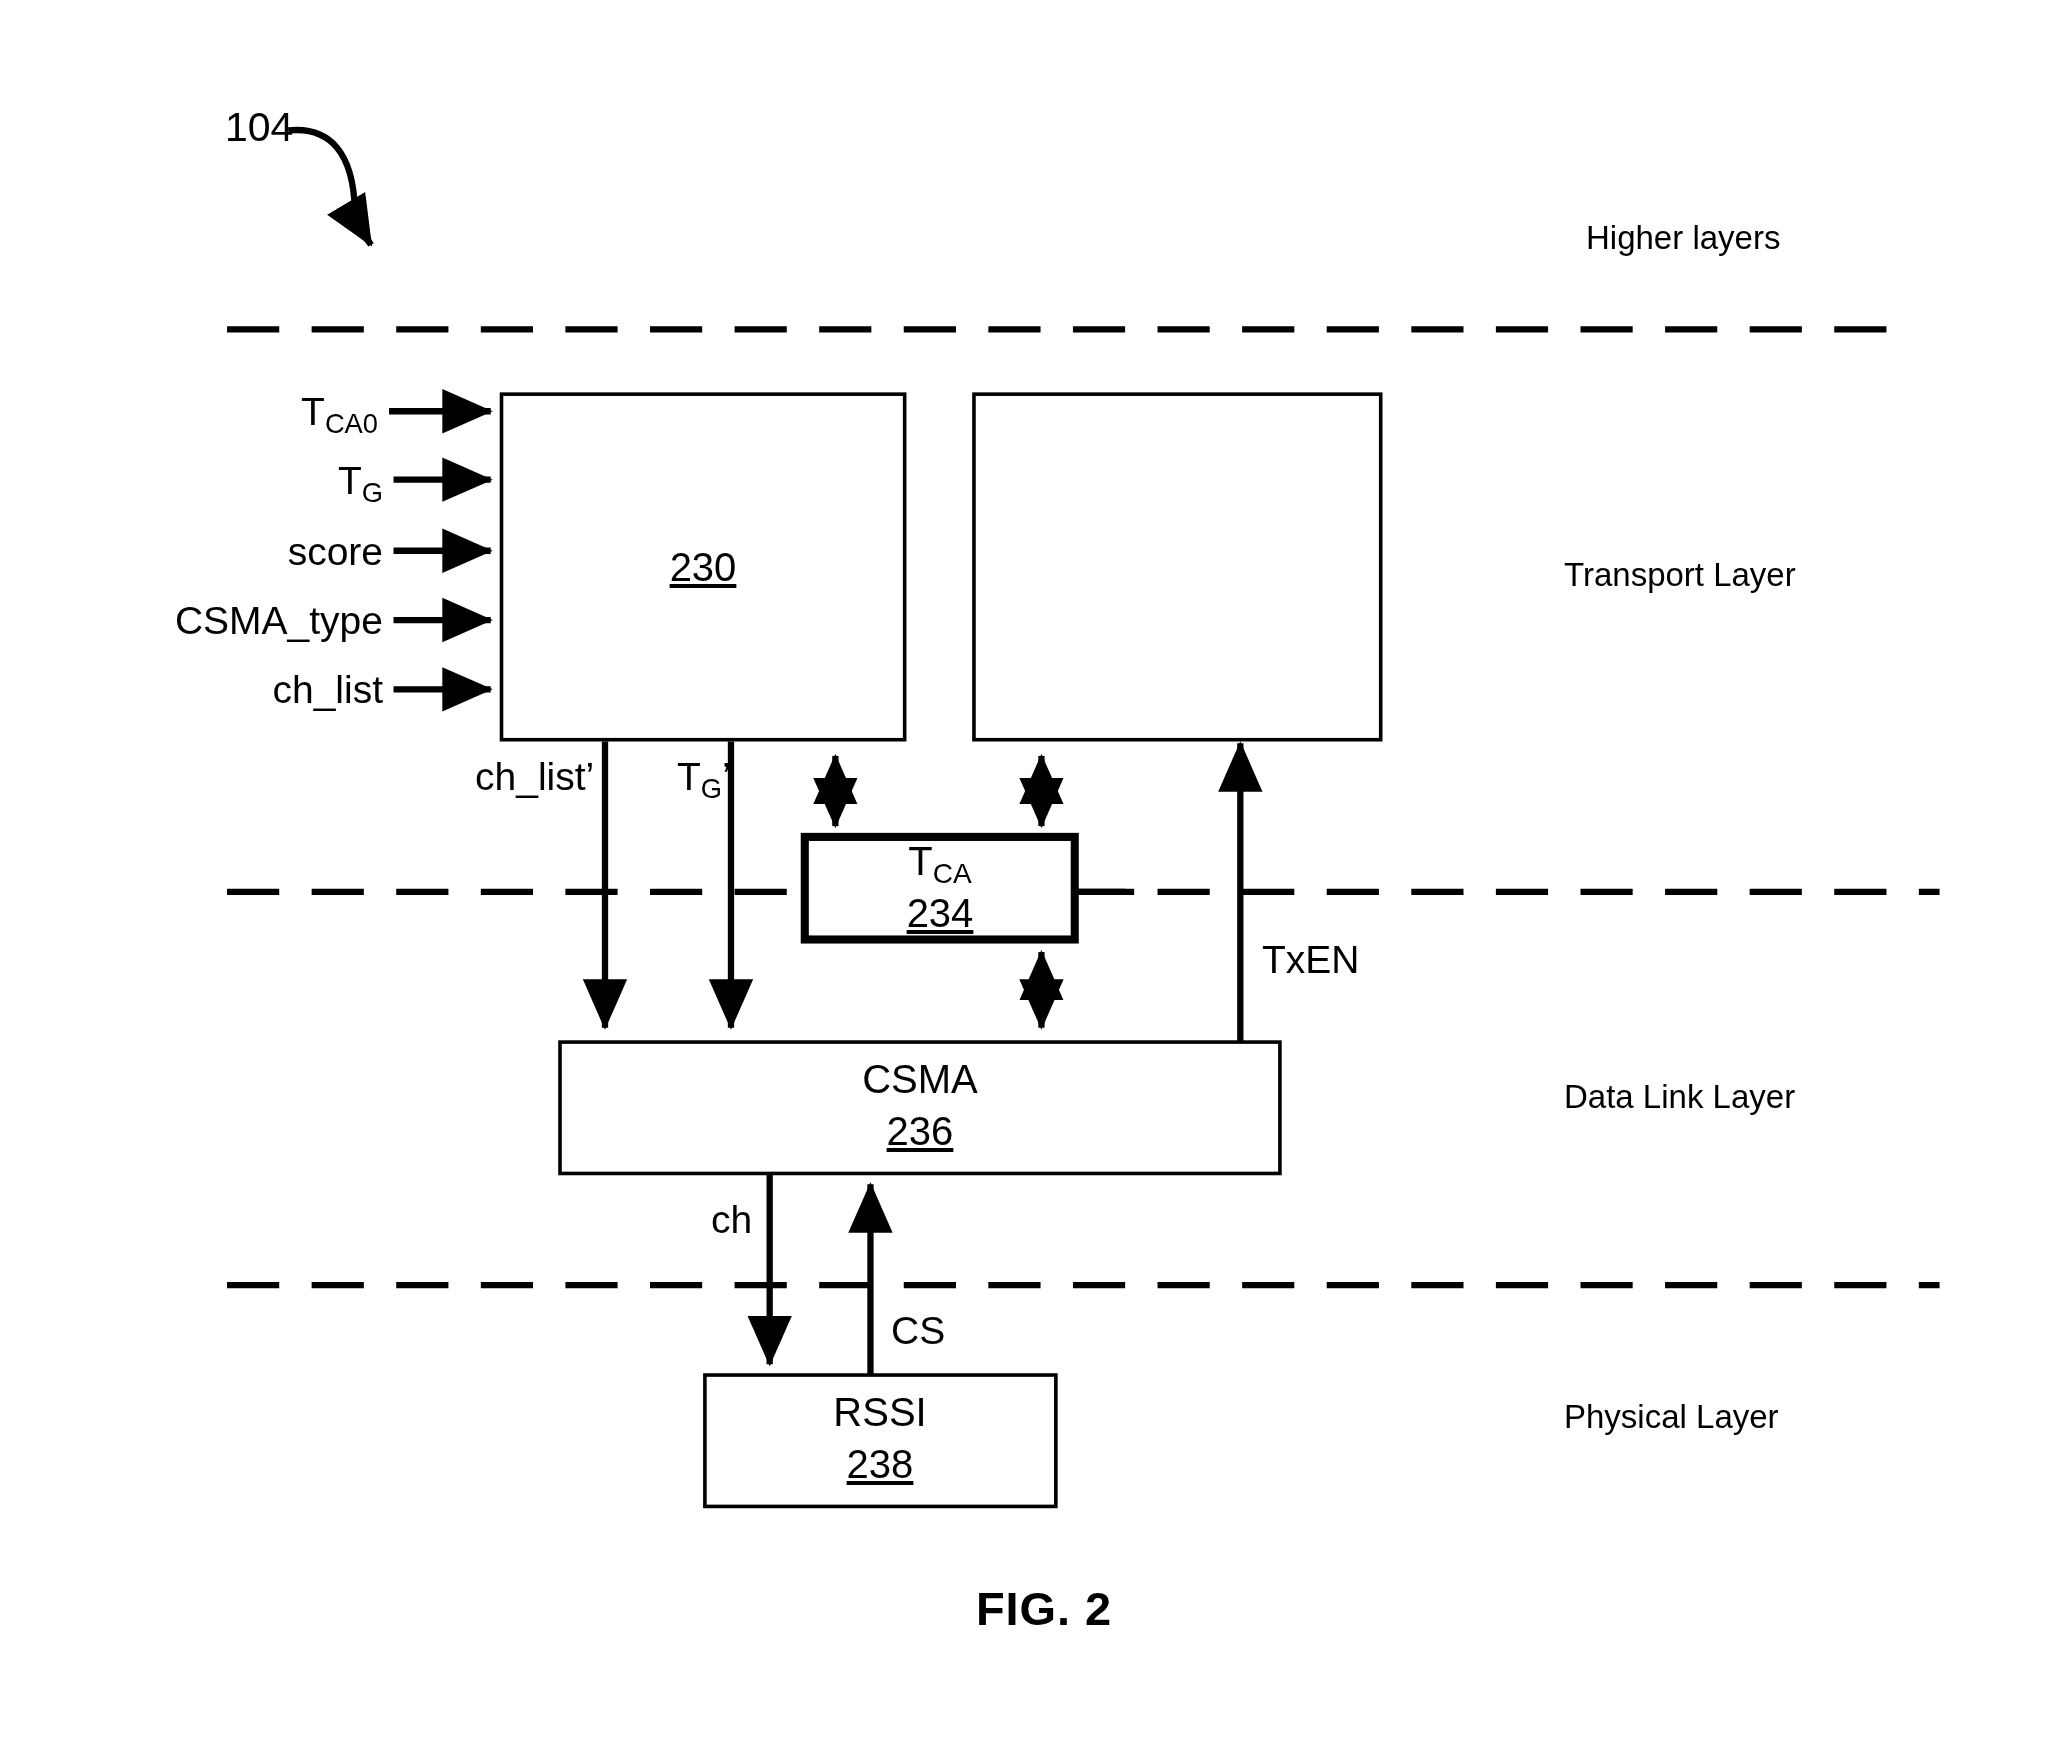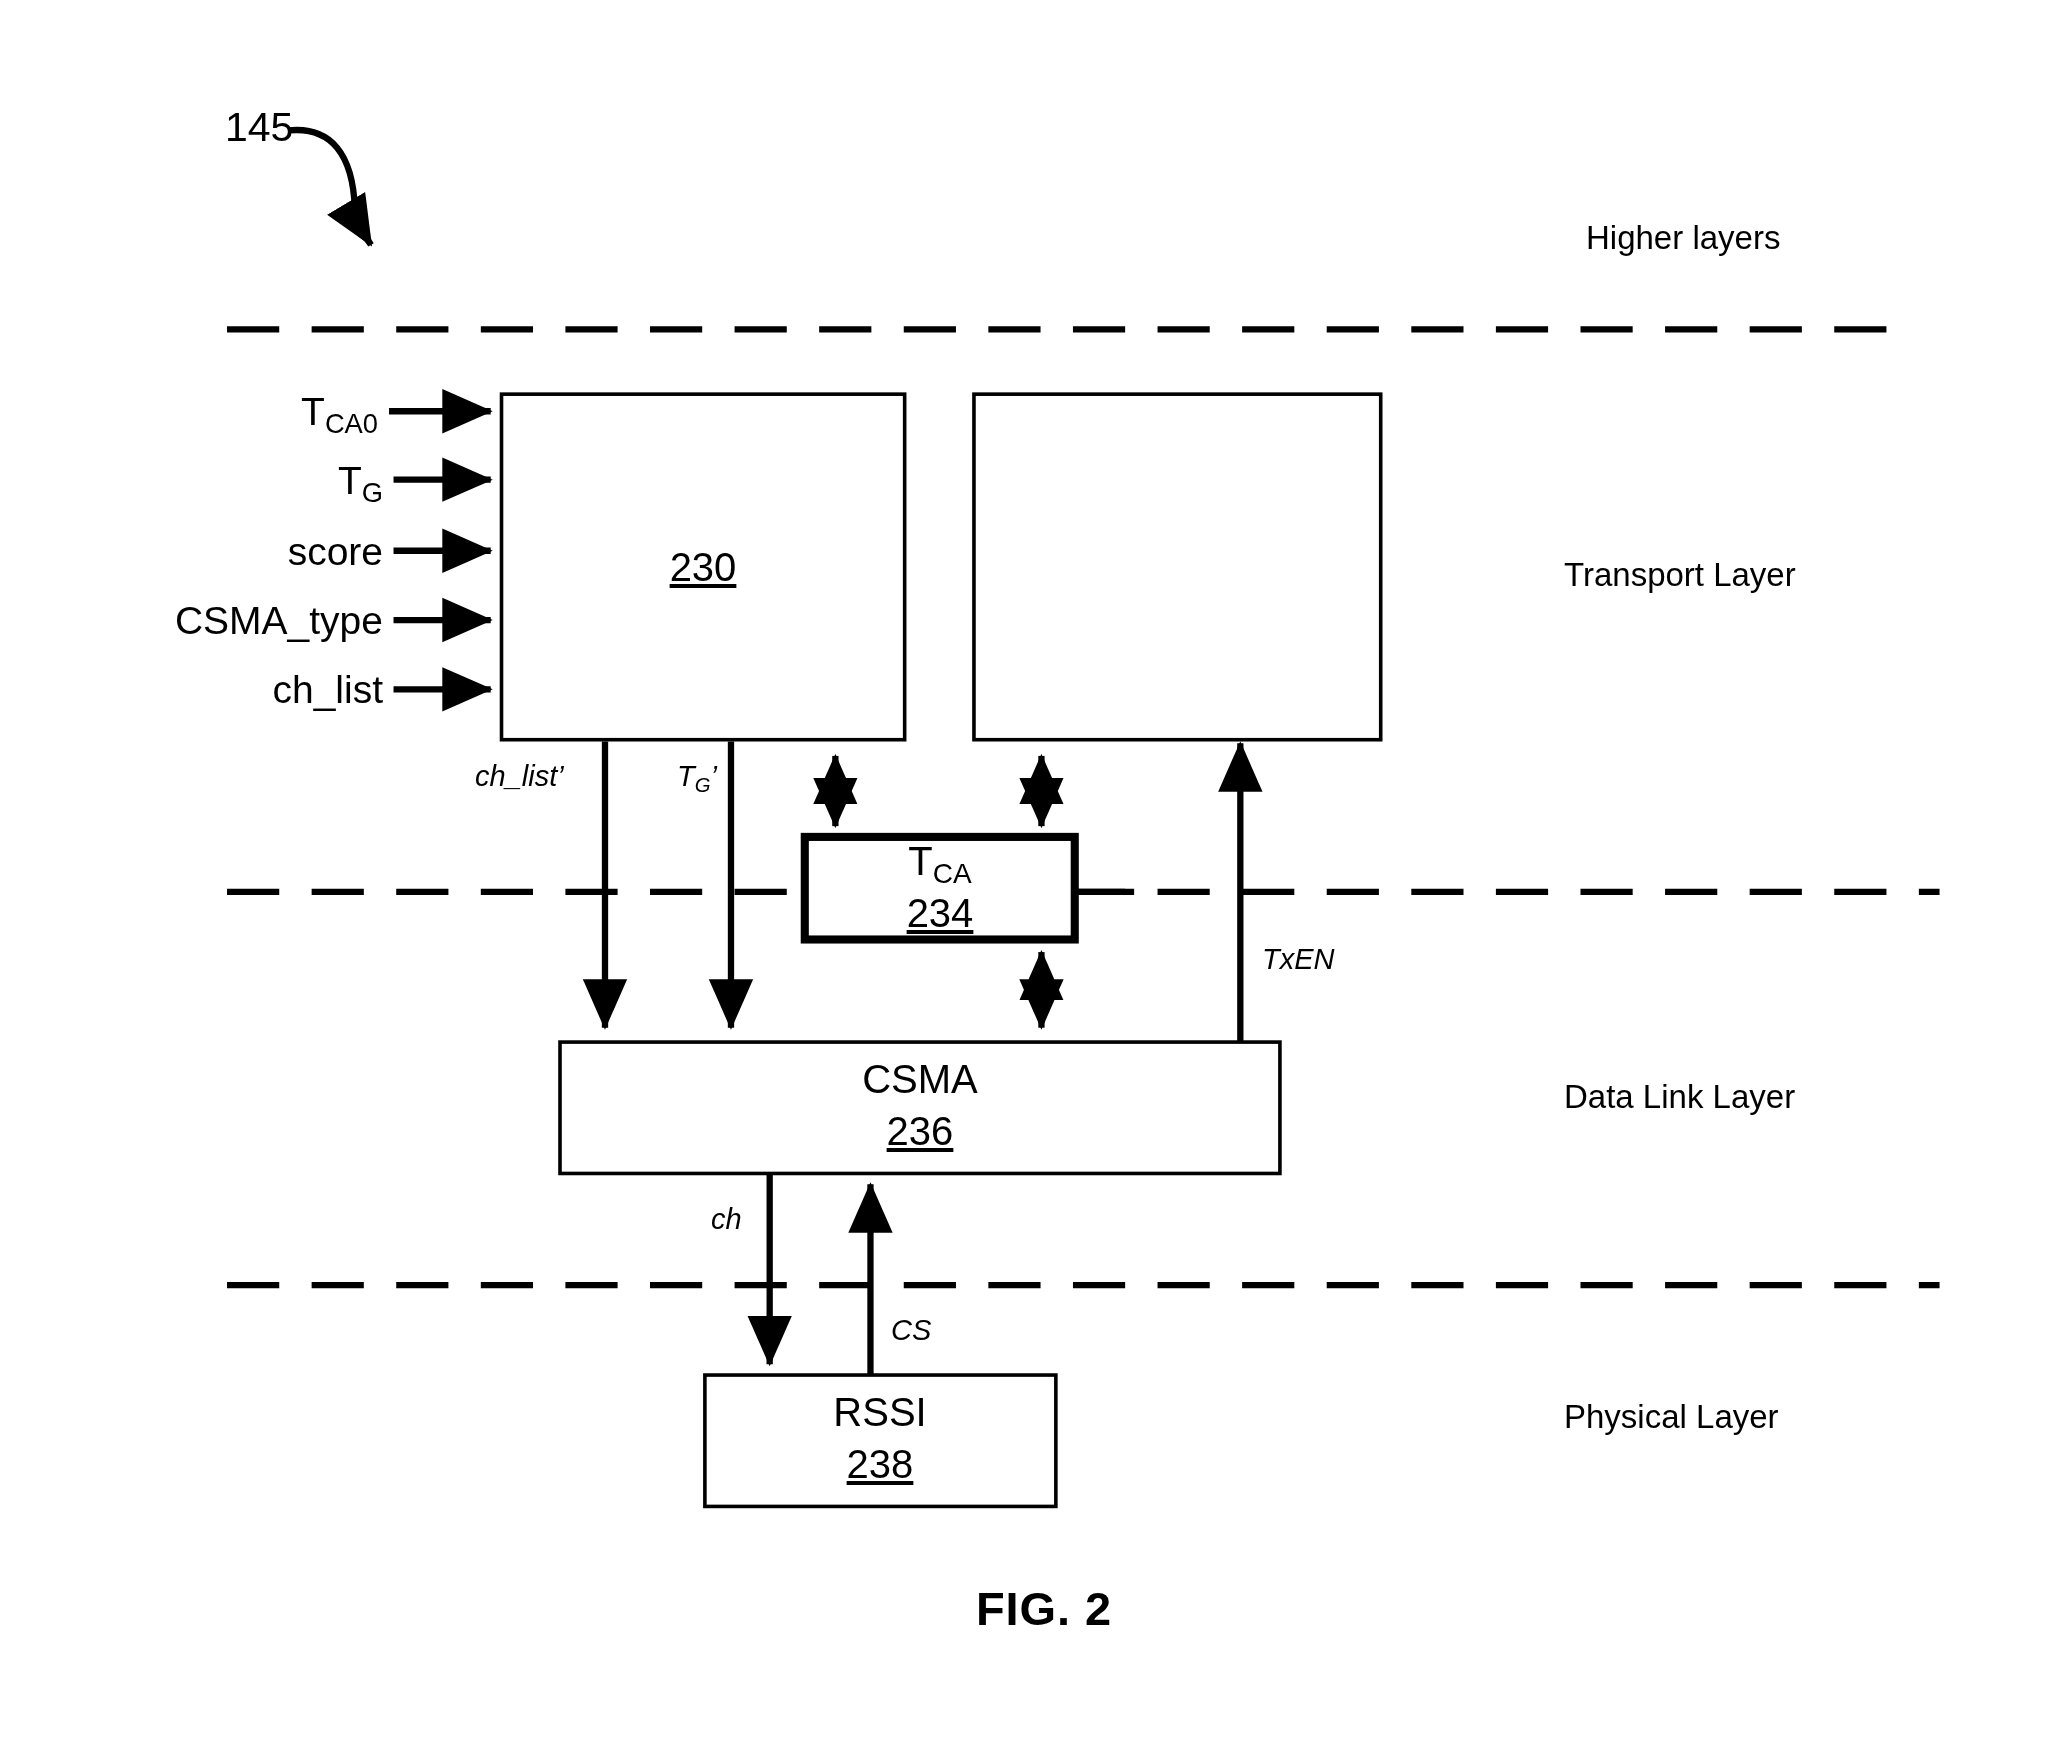--- a/index.html
+++ b/index.html
@@ -35,23 +35,22 @@
   .layer-label {
     font-size: 33px;
     text-align: left;
   }
   .io-label {
     font-size: 39px;
     text-align: right;
     transform: translate(-100%, -50%);
   }
   .sig-label {
-    font-size: 29px;
+    font-size: 39px;
     transform: translateY(-50%);
-    font-style: italic;
   }
   .box-title {
     position: absolute;
     font-size: 40px;
     text-align: center;
     transform: translate(-50%, -50%);
     line-height: 1.30;
   }
   .box-num {
     text-decoration: underline;
@@ -151,21 +150,21 @@
 
     <g stroke="#000" stroke-width="7" fill="none">
       <line x1="855" y1="1304" x2="855" y2="1516" marker-end="url(#ah)"></line>
     </g>
 
     <g stroke="#000" stroke-width="7" fill="none">
       <line x1="967" y1="1528" x2="967" y2="1316" marker-end="url(#ah)"></line>
     </g>
   </svg>
 
-  <div class="ref-num" style="left:225px; top:104px;">145</div>
+  <div class="ref-num" style="left:225px; top:104px;">104</div>
 
   <div class="lbl layer-label" style="left:1586px; top:221px;">Higher layers</div>
   <div class="lbl layer-label" style="left:1564px; top:558px;">Transport Layer</div>
   <div class="lbl layer-label" style="left:1564px; top:1080px;">Data Link Layer</div>
   <div class="lbl layer-label" style="left:1564px; top:1400px;">Physical Layer</div>
 
   <div class="lbl io-label" style="left:378px; top:411px;">
     <span>T</span><sub>CA0</sub>
   </div>
   <div class="lbl io-label" style="left:383px; top:480px;">

